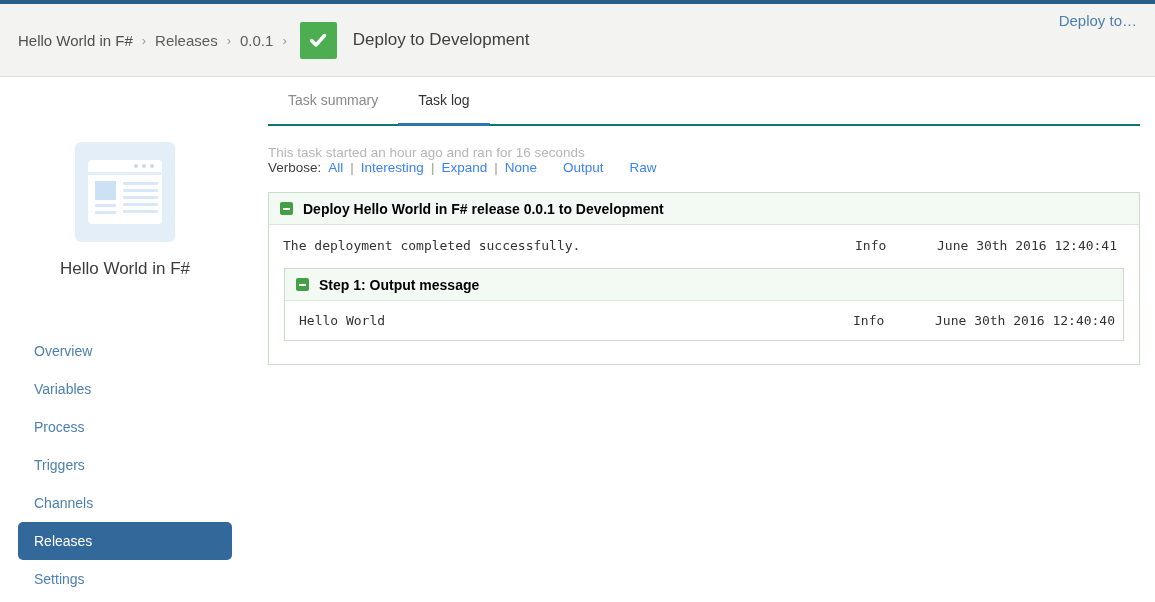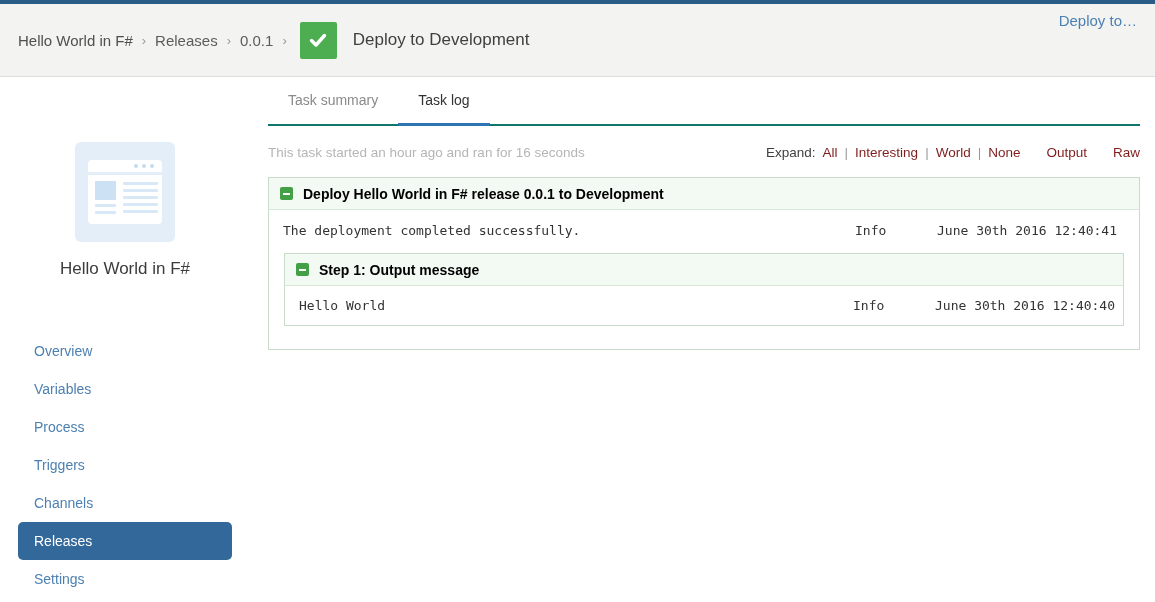--- a/index.html
+++ b/index.html
@@ -69,25 +69,25 @@
   
   .main { flex:1; padding:0 15px 0 18px; }
   .tab-bar { border-bottom:2px solid #0f766e; display:flex; height:49px; }
   .tab {
     padding:0 20px; font-size:14px; color:#8a8a8a; cursor:pointer;
     display:flex; align-items:center; border-bottom:3px solid transparent; margin-bottom:-1px;
     height:49px;
   }
   .tab.active { color:#333333; border-bottom-color:#2e75b5; }
 
-  .status-row { display:flex; align-items:baseline; margin-top:19px; font-size:13.5px; }
+  .status-row { display:flex; align-items:baseline; margin-top:19px; font-size:13.5px;flex-direction:column; }
   .status-text { color:#b5b5b5; flex:1; }
   .expand-controls { display:flex; align-items:baseline; white-space:nowrap; }
   .expand-label { color:#3f3f3f; margin-right:7px; }
-  .ctl-link { color:#7f1d1d; text-decoration:none; cursor:pointer; }
+  .ctl-link { color:#3b82f6; text-decoration:none; cursor:pointer; }
   .ctl-sep { color:#9a9a9a; margin:0 7px; }
   .ctl-gap { width:26px; }
 
   
   .log-panel { margin-top:17px; border:1px solid #c9dcc9; background:#ffffff; }
   .log-header {
     background:#f3f9f3; border-bottom:1px solid #d9e7d9;
     padding:7px 11px; display:flex; align-items:center; height:32px;
   }
   .collapse-icon {
@@ -170,26 +170,26 @@
     <div class="main">
 
       <div class="tab-bar">
         <div class="tab">Task summary</div>
         <div class="tab active">Task log</div>
       </div>
 
       <div class="status-row">
         <span class="status-text">This task started an hour ago and ran for 16 seconds</span>
         <span class="expand-controls">
-          <span class="expand-label">Expand:</span>
+          <span class="expand-label">Verbose:</span>
           <a class="ctl-link">All</a>
           <span class="ctl-sep">|</span>
           <a class="ctl-link">Interesting</a>
           <span class="ctl-sep">|</span>
-          <a class="ctl-link">World</a>
+          <a class="ctl-link">Expand</a>
           <span class="ctl-sep">|</span>
           <a class="ctl-link">None</a>
           <span class="ctl-gap"></span>
           <a class="ctl-link">Output</a>
           <span class="ctl-gap"></span>
           <a class="ctl-link">Raw</a>
         </span>
       </div>
 
       <div class="log-panel">

